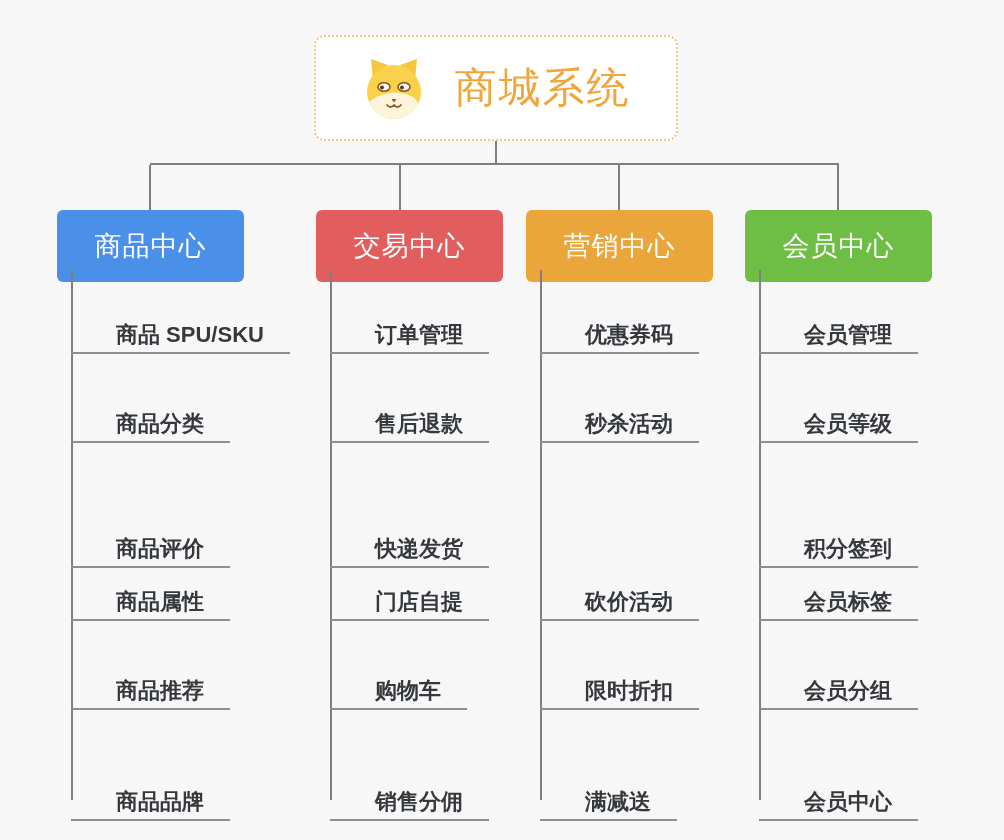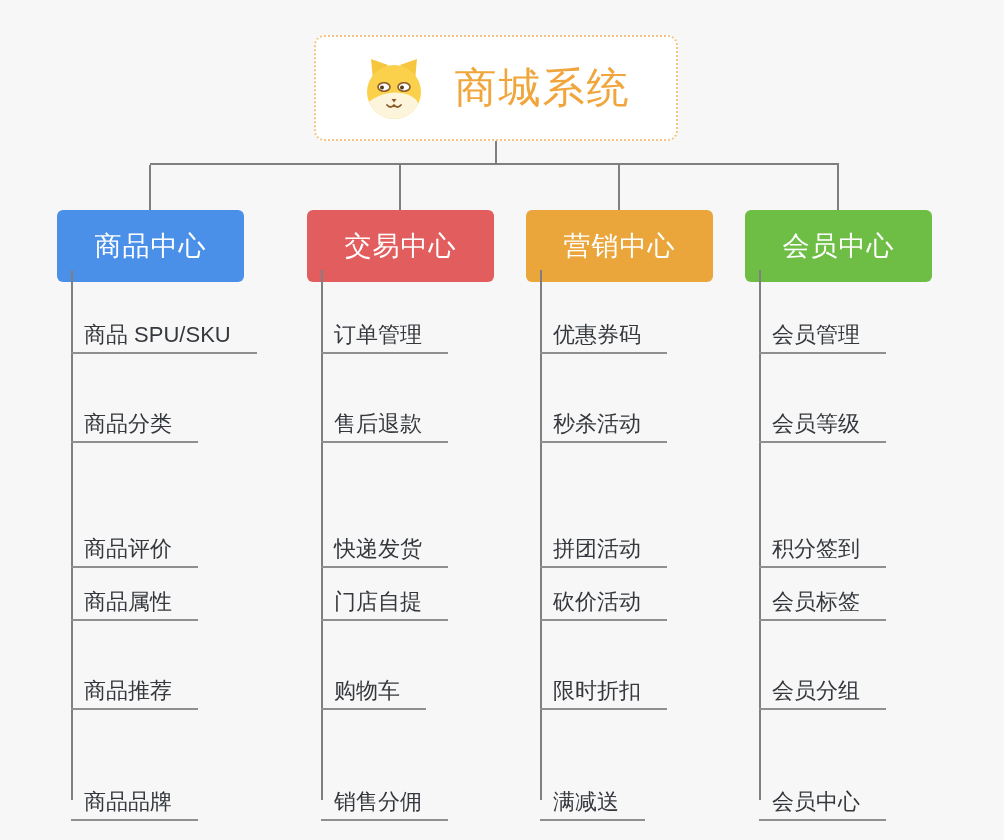--- a/index.html
+++ b/index.html
@@ -15,32 +15,32 @@
 
   
   .line{position:absolute;background:#7f7f7f;}
   .root-drop{left:495px;top:141px;width:2px;height:23px;}
   .bus{left:150px;top:163px;width:689px;height:2px;}
   .drop{top:165px;width:2px;height:45px;}
   .drop1{left:149px;} .drop2{left:399px;} .drop3{left:618px;} .drop4{left:837px;}
 
   
   .column{position:absolute;top:210px;width:250px;height:610px;}
-  .col1{left:57px;} .col2{left:307px;} .col3{left:526px;} .col4{left:745px;}
+  .col1{left:57px;} .col2{left:316px;} .col3{left:526px;} .col4{left:745px;}
   .branch-header{
     width:187px;height:72px;border-radius:6px;color:#ffffff;font-size:27px;
     display:flex;align-items:center;justify-content:center;letter-spacing:1px;
     box-sizing:border-box;
   }
   .c0{background:#4a90e8;} .c1{background:#e25d5d;} .c2{background:#eba63b;} .c3{background:#6ebe45;}
   .vline{position:absolute;left:14px;top:60px;width:2px;height:530px;background:#7f7f7f;}
   .item{
     position:absolute;left:14px;height:34px;line-height:34px;
-    padding:0 26px 0 13px;border-bottom:2px solid #8f8f8f;
-    font-size:22px;color:#35383d;white-space:nowrap;width:max-content;
+    padding:0 26px 0 45px;border-bottom:2px solid #8f8f8f;
+    font-size:22px;color:#35383d;white-space:nowrap;width:max-content;font-weight:bold;
   }
   .r1{top:108px;} .r2{top:197px;} .r3{top:286px;margin-top:36px;} .r4{top:375px;} .r5{top:464px;} .r6{top:553px;margin-top:22px;}
 </style>
 </head>
 <body>
 
 <div class="canvas">
 
   <div class="root-node">
     <svg width="64" height="64" viewBox="0 0 64 64">
@@ -90,21 +90,20 @@
     <div class="item r4">门店自提</div>
     <div class="item r5">购物车</div>
     <div class="item r6">销售分佣</div>
   </div>
 
   <div class="column col3">
     <div class="branch-header c2">营销中心</div>
     <div class="vline"></div>
     <div class="item r1">优惠券码</div>
     <div class="item r2">秒杀活动</div>
-    <div class="item r3">拼团活动</div>
     <div class="item r4">砍价活动</div>
     <div class="item r5">限时折扣</div>
     <div class="item r6">满减送</div>
   </div>
 
   <div class="column col4">
     <div class="branch-header c3">会员中心</div>
     <div class="vline"></div>
     <div class="item r1">会员管理</div>
     <div class="item r2">会员等级</div>

